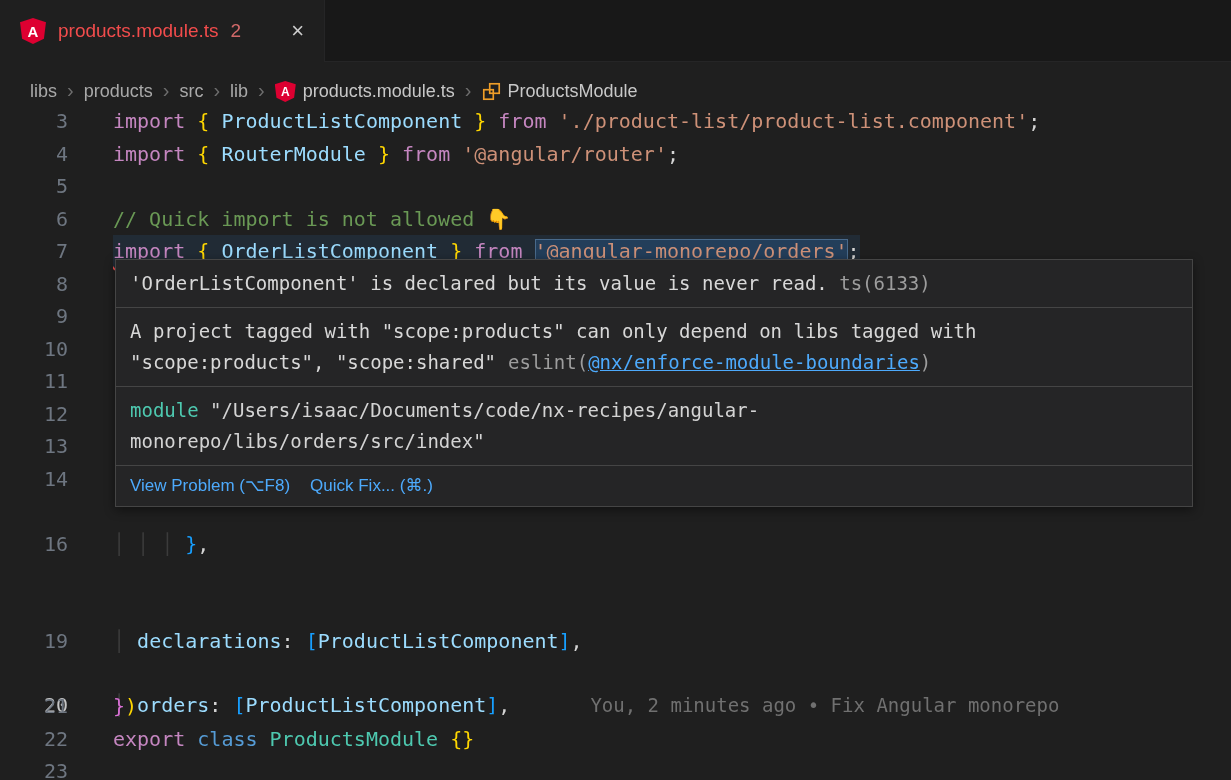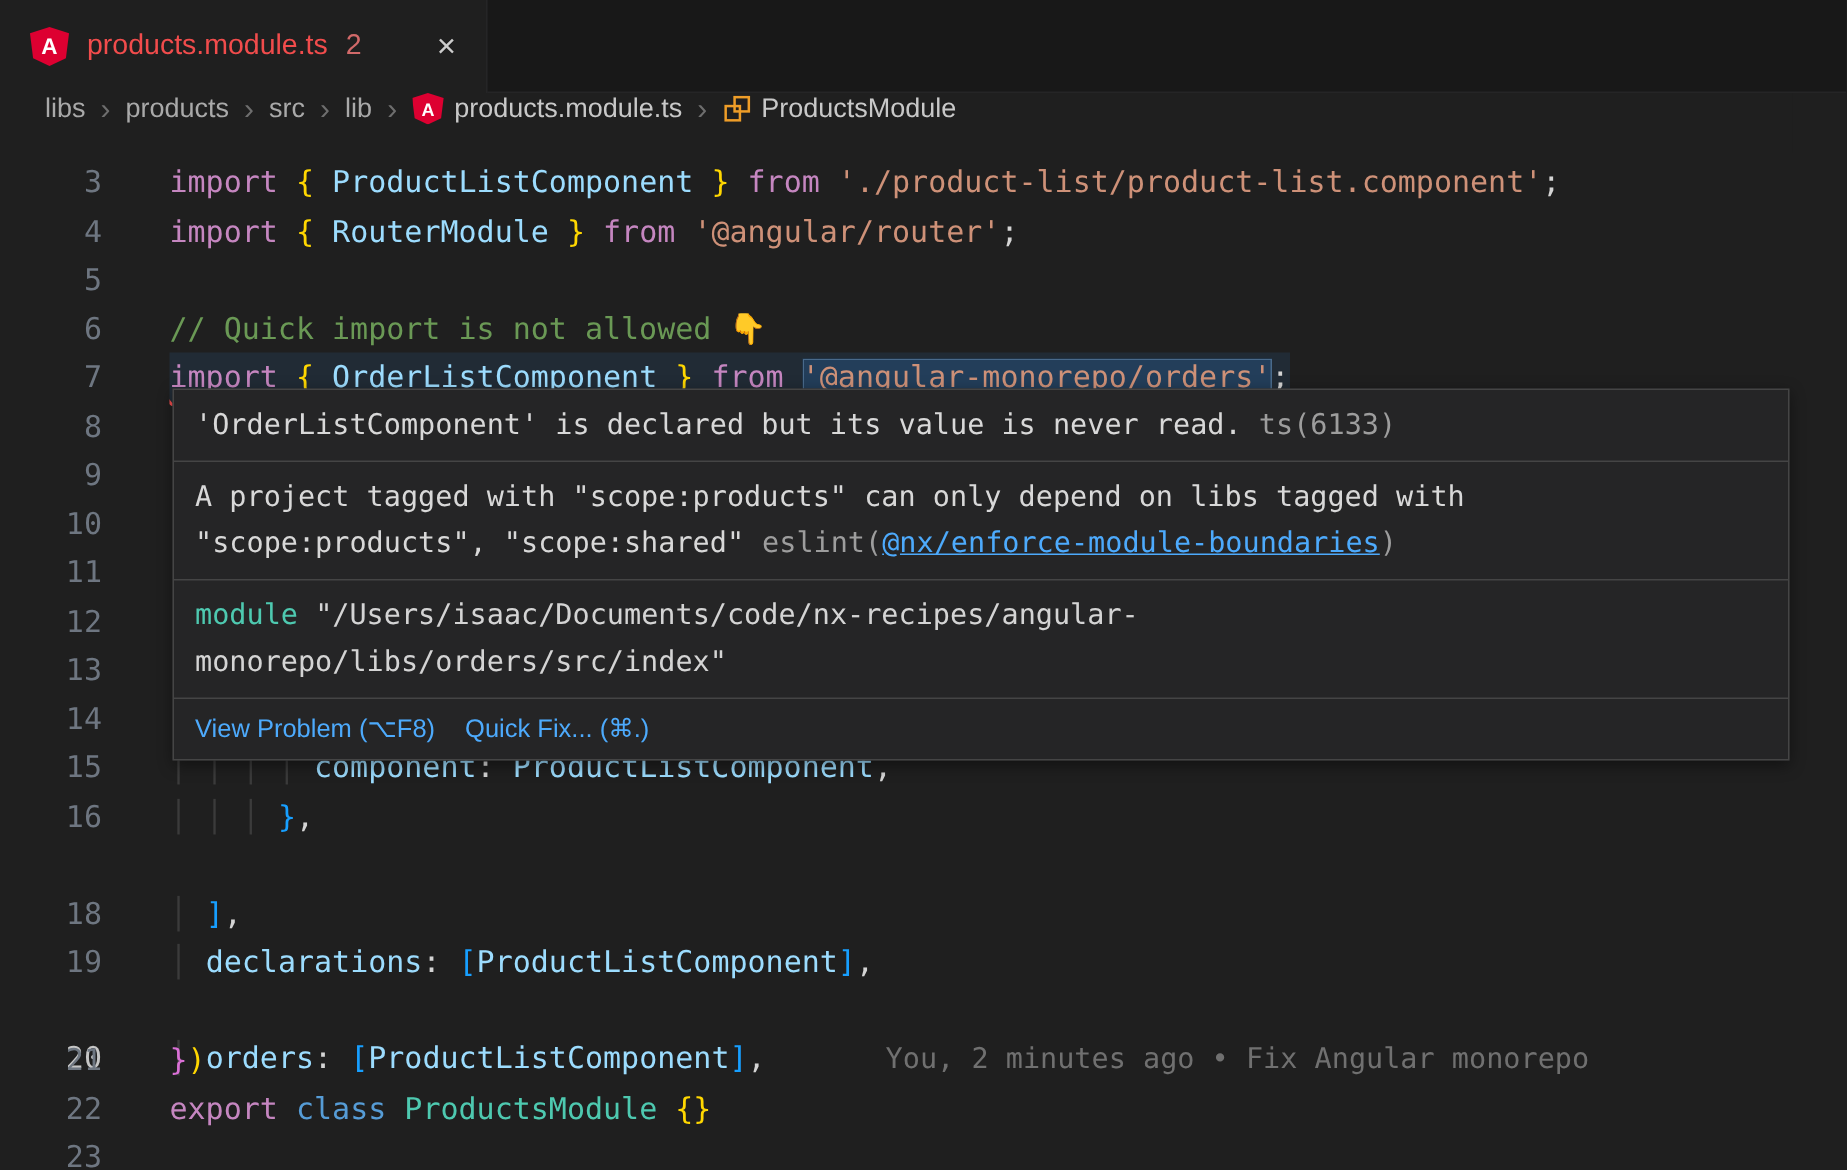--- a/index.html
+++ b/index.html
@@ -29,21 +29,21 @@
     clip-path: polygon(50% 0, 100% 16%, 92% 80%, 50% 100%, 8% 80%, 0 16%);
     background:#dd0031; color:#ffffff;
     display:flex; align-items:center; justify-content:center;
     font:bold 15px "Liberation Sans", sans-serif;
   }
   .ng-badge.small { width:21px; height:21px; font-size:12px; }
 
   
   .breadcrumb {
     position:absolute; top:62px; left:0; width:1195px; height:40px;
-    background:#1f1f1f; display:flex; align-items:flex-start; gap:10px;
+    background:#1f1f1f; display:flex; align-items:flex-end; gap:10px;
     padding-left:30px; font:18px "Liberation Sans", sans-serif; color:#a9a9a9;
   }
   .bc-item { display:flex; align-items:center; gap:7px; cursor:pointer; }
   .bc-item.bright { color:#c8c8c8; }
   .bc-sep { color:#6e6e6e; font-size:20px; }
 
   
   .editor { position:absolute; top:102px; left:0; width:1231px; height:678px; }
   .row { position:absolute; left:0; width:1231px; height:33px; line-height:33px; font-size:20px; }
   .ln { position:absolute; left:0; top:0; width:68px; text-align:right; color:#6e7681; }
@@ -183,31 +183,23 @@
       <span class="code"></span>
     </div>
     <div class="row" style="top: 328px;">
       <span class="ln">13</span>
       <span class="code"></span>
     </div>
     <div class="row" style="top: 360.5px;">
       <span class="ln">14</span>
       <span class="code"></span>
     </div>
-    <div class="row" style="top: 393px;">
-      <span class="ln">15</span>
-      <span class="code"><span class="tk-guide">│ │ │ │ </span><span class="tk-prop">component</span><span class="tk-pl">: </span><span class="tk-id">ProductListComponent</span><span class="tk-pl">,</span></span>
-    </div>
     <div class="row" style="top: 425.5px;">
       <span class="ln">16</span>
       <span class="code"><span class="tk-guide">│ │ │ </span><span class="tk-blue3">}</span><span class="tk-pl">,</span></span>
-    </div>
-    <div class="row" style="top: 490.5px;">
-      <span class="ln">18</span>
-      <span class="code"><span class="tk-guide">│ </span><span class="tk-blue3">]</span><span class="tk-pl">,</span></span>
     </div>
     <div class="row" style="top: 523px;">
       <span class="ln">19</span>
       <span class="code"><span class="tk-guide">│ </span><span class="tk-prop">declarations</span><span class="tk-pl">: </span><span class="tk-blue3">[</span><span class="tk-id">ProductListComponent</span><span class="tk-blue3">]</span><span class="tk-pl">,</span></span>
     </div>
     <div class="row" style="top: 587px; padding-left: 48px;">
       <span class="ln active">20</span>
       <span class="code"><span class="tk-guide">│ </span><span class="tk-prop">orders</span><span class="tk-pl">: </span><span class="tk-blue3">[</span><span class="tk-id">ProductListComponent</span><span class="tk-blue3">]</span><span class="tk-pl">,</span><span class="blame">You, 2 minutes ago • Fix Angular monorepo</span></span>
     </div>
     <div class="row" style="top: 588px;">

